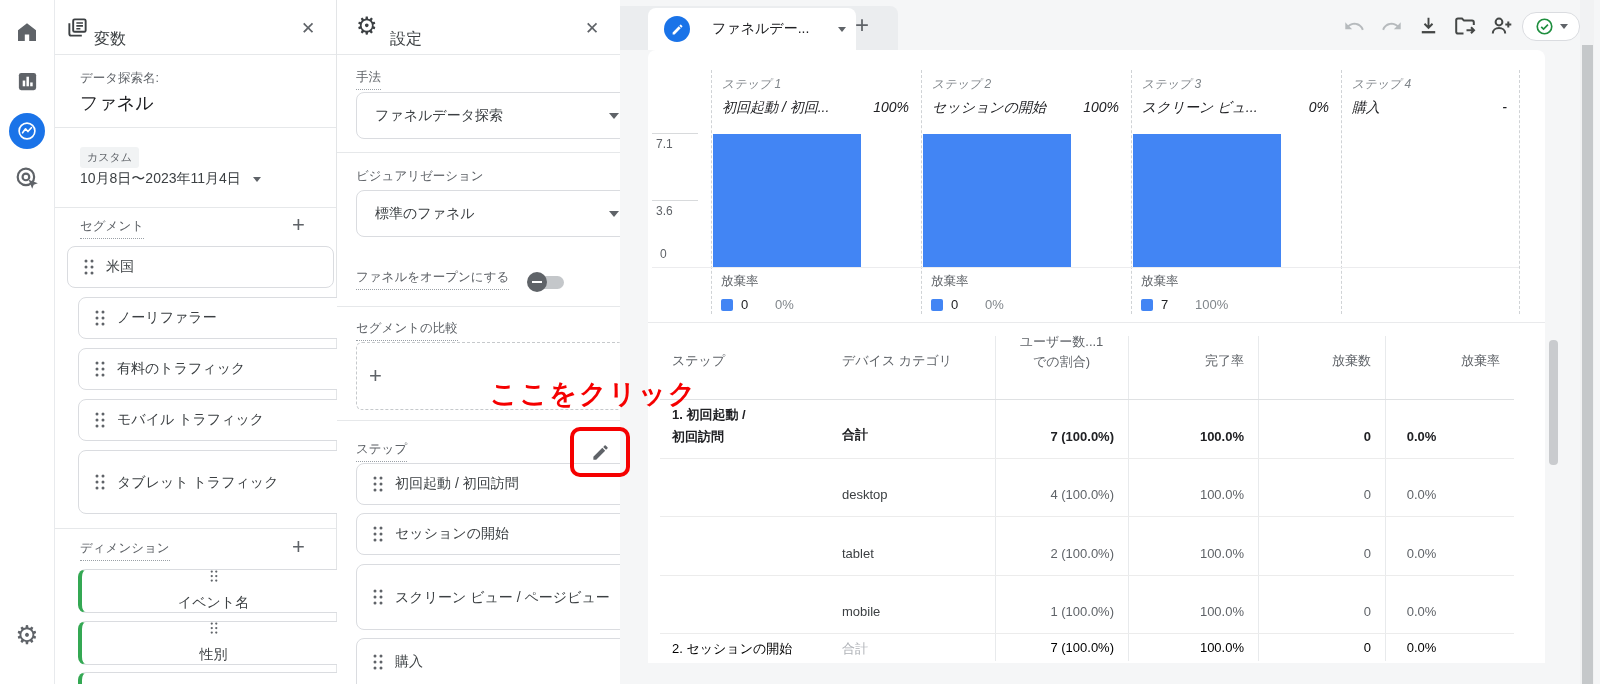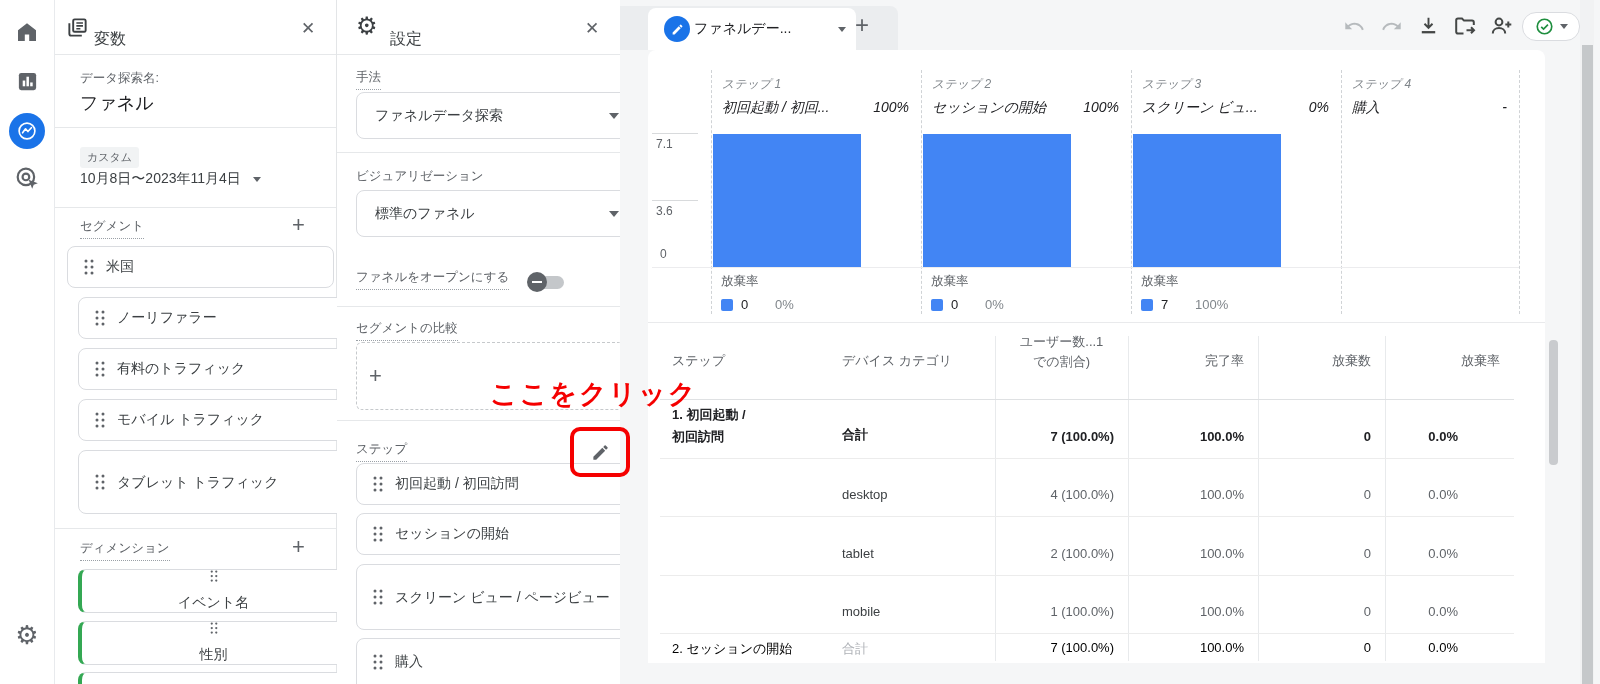--- a/index.html
+++ b/index.html
@@ -28,21 +28,21 @@
   .dropzone{position:absolute;border:1px dashed #c6c9cc;border-radius:6px;display:flex;align-items:center;
             gap:10px;padding:0 10px 0 12px;font-size:14px;color:#74777b;line-height:1.45;background:#fff;}
   .track{position:absolute;width:32px;height:13px;border-radius:7px;background:#c4c7ca;}
   .knob{position:absolute;width:20px;height:20px;border-radius:50%;background:#5f6368;display:flex;align-items:center;justify-content:center;}
   .knob::after{content:"";width:10px;height:2px;background:#fff;display:block;}
   .gearglyph{font-size:26px;line-height:1;color:#5f6368;}
   
   .mainbg{position:absolute;left:620px;top:0;width:980px;height:684px;background:#f5f6f7;}
   .tabstrip{position:absolute;left:620px;top:6px;width:278px;height:44px;background:#ebedef;border-radius:0 8px 0 0;}
   .tab{position:absolute;left:648px;top:8px;width:182px;height:42px;background:#fff;border-radius:8px 8px 0 0;
-       display:flex;align-items:center;padding:0 10px 0 16px;gap:4px;}
+       display:flex;align-items:center;padding:0 10px 0 16px;gap:22px;}
   .tabcircle{width:26px;height:26px;border-radius:50%;background:#1a73e8;display:flex;align-items:center;justify-content:center;flex:none;}
   .canvas{position:absolute;left:648px;top:50px;width:897px;height:613px;background:#fff;border-radius:8px 8px 0 0;}
   .dashv{position:absolute;top:70px;height:244px;width:0;border-left:1px dashed #d0d3d6;}
   .stephead{position:absolute;top:76px;font-style:italic;}
   .stephead .s1{font-size:12px;color:#80868b;padding-left:10px;}
   .stephead .s2{display:flex;align-items:baseline;padding:6px 12px 0 10px;font-size:14px;color:#202124;}
   .stephead .s2 .nm{flex:1;white-space:nowrap;overflow:hidden;}
   .bar{position:absolute;background:#4285f4;}
   .tick{position:absolute;height:1px;background:#d8dadc;}
   .ticklbl{position:absolute;font-size:12px;color:#5f6368;}
@@ -62,21 +62,21 @@
   .cell{position:absolute;bottom:14px;font-size:13px;color:#5f6368;}
   .cell.dev{color:#3c4043;}
   .trow.bold .cell{font-weight:bold;color:#202124;}
   .trow.cut{height:29px;overflow:hidden;border-bottom:none;}
   .trow.cut .cell{bottom:auto;top:6px;color:#000000;font-weight:normal;}
   .c1{left:12px;width:160px;}
   .c2{left:182px;width:150px;}
   .c3{left:335px;width:119px;text-align:right;}
   .c4{left:468px;width:116px;text-align:right;}
   .c5{left:598px;width:113px;text-align:right;}
-  .c6{left:683px;width:115px;text-align:right;}
+  .c6{left:704px;width:115px;text-align:center;}
   
   .innerthumb{position:absolute;left:1549px;top:340px;width:9px;height:125px;background:#c9cbce;border-radius:4px;}
   .sbtrack{position:absolute;left:1580px;top:0;width:14px;height:684px;background:#f1f2f3;}
   .sbthumb{position:absolute;left:1582px;top:45px;width:11px;height:639px;background:#c5c8ca;}
   
   .anno-text{position:absolute;left:490px;top:376px;font-size:27px;font-weight:bold;color:#f50000;letter-spacing:2px;z-index:60;white-space:nowrap;}
   .anno-box{position:absolute;left:570px;top:427px;width:52px;height:42px;border:4px solid #f50000;border-radius:10px;z-index:60;
             display:flex;align-items:center;justify-content:center;background:transparent;}
   .navrail{position:absolute;left:0;top:0;width:54px;height:684px;background:#fff;border-right:1px solid #e8eaed;z-index:5;}
   .navitem{position:absolute;left:0;width:54px;display:flex;justify-content:center;}

